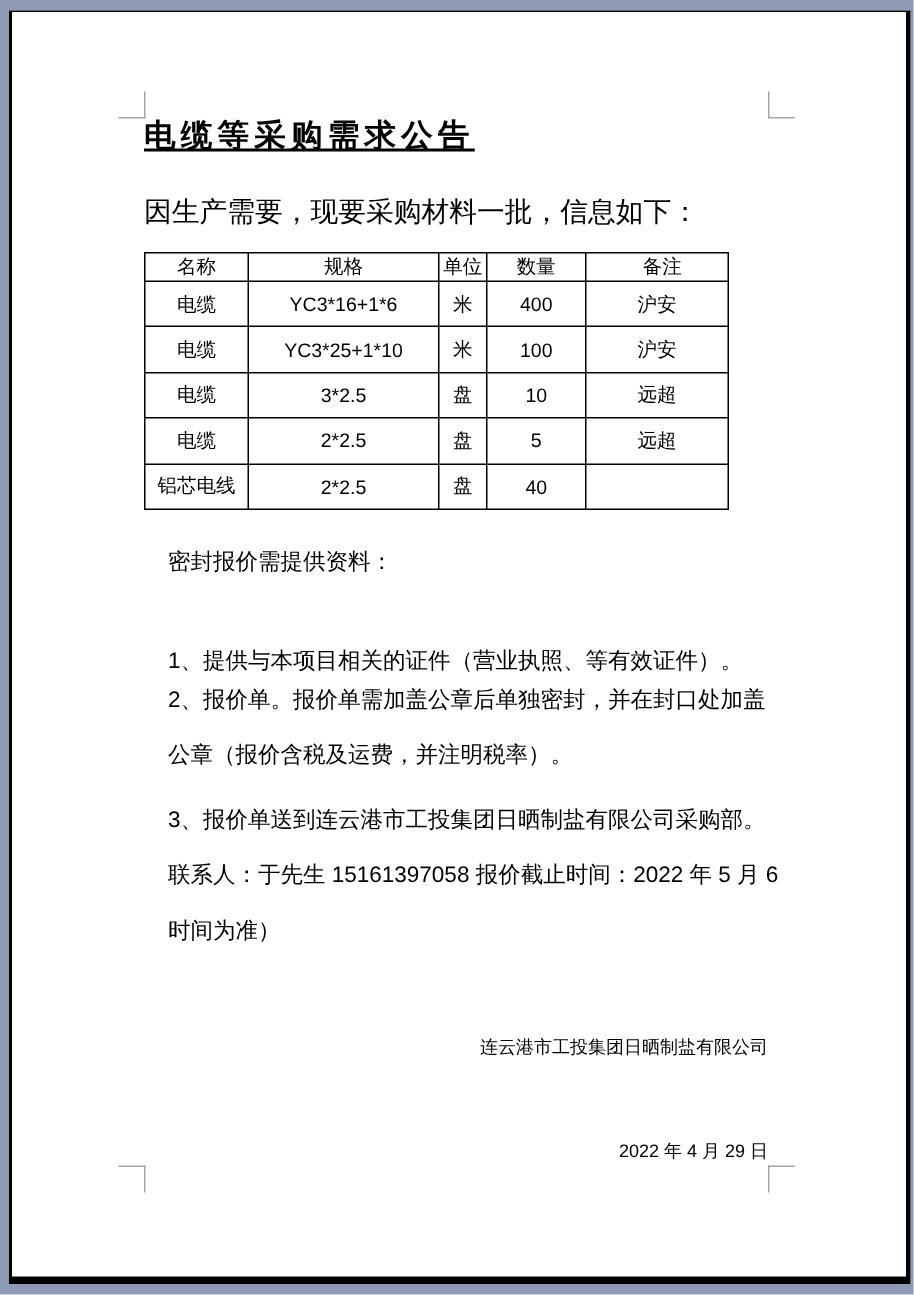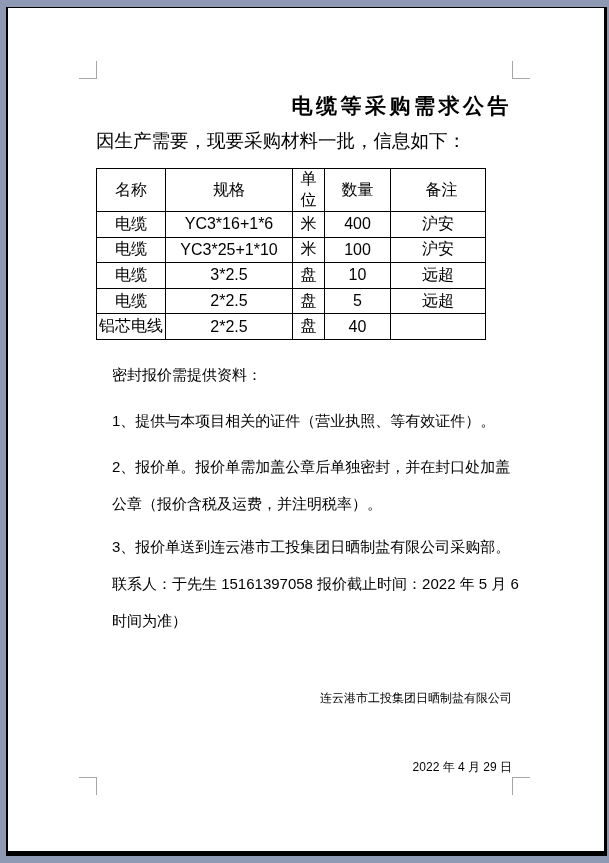--- a/index.html
+++ b/index.html
@@ -17,38 +17,38 @@
   }
   
   .mark{position:absolute;width:17px;height:17px;}
   .mark-tl{left:71px;top:53px;border-right:1px solid #a6a6a6;border-bottom:1px solid #a6a6a6;}
   .mark-tr{left:504px;top:53px;border-left:1px solid #a6a6a6;border-bottom:1px solid #a6a6a6;}
   .mark-bl{left:71px;top:769px;border-right:1px solid #a6a6a6;border-top:1px solid #a6a6a6;}
   .mark-br{left:504px;top:769px;border-left:1px solid #a6a6a6;border-top:1px solid #a6a6a6;}
 
   .blk{position:absolute;left:88px;width:416px;line-height:37px;}
   .title{
-    top:79px;text-align:right;font-weight:bold;
-    font-size:21px;letter-spacing:3.5px;
+    top:64px;text-align:left;font-weight:bold;
+    font-size:21px;letter-spacing:3.5px;text-decoration:underline;
   }
   .intro{top:114px;font-size:18.5px;}
   .body-txt{font-size:15px;margin-left:16px;}
   .seal{top:348px;}
-  .item1{top:394px;}
+  .item1{top:414px;}
   .item2{top:440px;}
   .item3{top:520px;}
   .sig{top:672px;text-align:right;font-size:12px;}
   .date{top:741px;}
   .ln{white-space:nowrap;}
 
   table.mat{
     position:absolute;left:88px;top:160px;
     width:389px;height:172px;
     border-collapse:collapse;table-layout:fixed;
-    font-size:16px;
+    font-size:13px;
   }
   table.mat th,table.mat td{
     border:1px solid #000;
     text-align:center;vertical-align:middle;
     font-weight:normal;padding:0;overflow:hidden;
   }
   table.mat th.bz{text-align:center;padding-left:7px;}
 </style>
 </head>
 <body>

